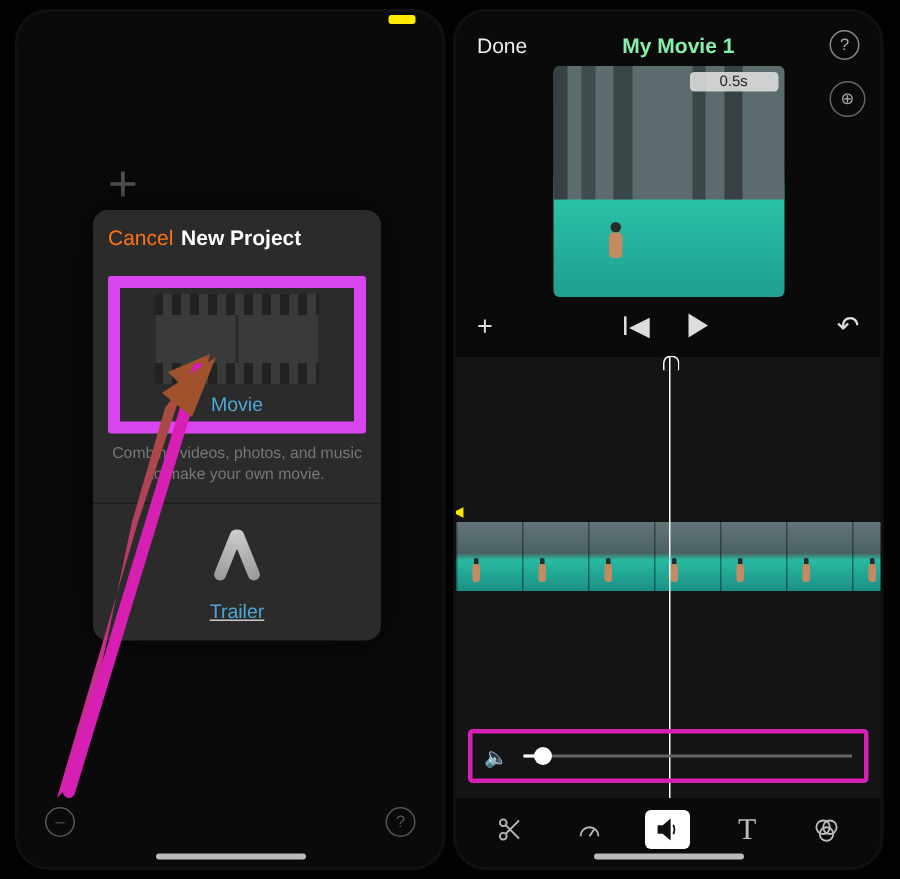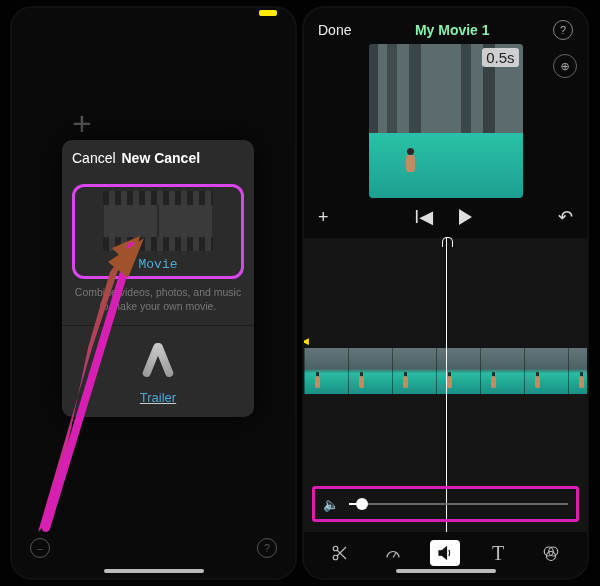--- a/index.html
+++ b/index.html
@@ -5,32 +5,32 @@
   html,body{margin:0;padding:0;background:#000;font-family:-apple-system,Helvetica,Arial,sans-serif;color:#ccc;}
   .stage{width:600px;height:586px;position:relative;background:#020202;}
   .phone{position:absolute;top:6px;width:283px;height:570px;border:2px solid #111;border-radius:22px;background:#0a0a0a;overflow:hidden;}
   .phoneA{left:10px;}
   .phoneB{left:302px;}
   .yellow-dot{position:absolute;top:2px;right:18px;width:18px;height:6px;background:#ffeb00;border-radius:2px;}
   .proj-title{position:absolute;top:36px;left:0;right:0;text-align:center;color:#b8b8b8;font-size:15px;}
   .add-plus{position:absolute;top:96px;left:60px;color:#555;font-size:34px;font-weight:200;}
   .sheet{position:absolute;left:50px;top:132px;width:192px;background:#2b2b2b;border-radius:10px;box-shadow:0 0 30px rgba(0,0,0,.8);}
   .sheet-header{display:flex;align-items:center;padding:10px 10px 4px 10px;font-size:14px;}
-  .cancel{color:#ffffff;}
+  .cancel{color:#f97316;}
   .np-title{color:#fff;font-weight:600;flex:1;text-align:center;margin-right:38px;}
   .option{padding:14px 10px 12px 10px;text-align:center;}
   .option + .option{border-top:1px solid #1c1c1c;text-decoration:underline;}
   .opt-title{color:#4fa7d6;font-size:13px;margin-top:6px;}
   .opt-desc{color:#777;font-size:10.5px;line-height:1.35;margin-top:4px;}
   .filmstrip{width:110px;height:60px;margin:0 auto;background:#3a3a3a;border-radius:2px;position:relative;display:flex;}
   .filmstrip::before,.filmstrip::after{content:"";position:absolute;left:0;right:0;height:14px;background:repeating-linear-gradient(90deg,#222 0 6px,#3a3a3a 6px 12px);}
   .filmstrip::before{top:0;border-radius:2px 2px 0 0;}
   .filmstrip::after{bottom:0;border-radius:0 0 2px 2px;}
   .frame{flex:1;border-left:1px solid #2a2a2a;border-right:1px solid #2a2a2a;}
-  .highlight-box{border:3px solid #d946ef;border-radius:12px;padding:4px 6px;margin-bottom:6px;font-family:Liberation Mono, monospace;}
+  .highlight-box{border:8px solid #d946ef;border-radius:2px;padding:4px 6px;margin-bottom:6px;}
   .scissors{display:flex;justify-content:center;gap:0;margin:0 auto;width:48px;height:44px;position:relative;}
   .blade{width:8px;height:36px;background:linear-gradient(#ccc,#999);border-radius:4px;position:absolute;top:2px;}
   .b1{left:14px;transform:rotate(22deg);}
   .b2{right:14px;transform:rotate(-22deg);}
   .home-ind{position:absolute;bottom:5px;left:50%;transform:translateX(-50%);width:100px;height:4px;background:#bbb;border-radius:3px;}
   .ring{position:absolute;bottom:20px;width:18px;height:18px;border:1.5px solid #555;border-radius:50%;}
   .ring-l{left:18px;}
   .ring-r{right:18px;}
   .ring-q{font-size:11px;color:#555;line-height:18px;text-align:center;}
   .arrow-svg{position:absolute;left:20px;top:190px;pointer-events:none;}
@@ -42,21 +42,21 @@
   .help{width:18px;height:18px;border:1px solid #888;border-radius:50%;text-align:center;font-size:11px;color:#aaa;line-height:18px;}
   .zoom{position:absolute;top:46px;right:10px;width:22px;height:22px;border:1px solid #666;border-radius:50%;text-align:center;color:#aaa;font-size:11px;line-height:22px;}
   .preview{position:absolute;top:36px;left:50%;transform:translateX(-50%);width:154px;height:154px;background:linear-gradient(180deg,#4a5a5d 0%,#2f4447 45%,#2bc3a9 55%,#1e9f91 100%);border-radius:4px;overflow:hidden;}
   .cliff{position:absolute;top:0;left:0;right:0;height:58%;background:
      linear-gradient(90deg,rgba(0,0,0,.4) 0 6%,transparent 6% 12%,rgba(0,0,0,.3) 12% 18%,transparent 18% 26%,rgba(0,0,0,.35) 26% 34%,transparent 34% 100%),
      linear-gradient(90deg,transparent 60%,rgba(0,0,0,.35) 60% 66%,transparent 66% 74%,rgba(0,0,0,.4) 74% 82%,transparent 82% 100%),
      #5b6b6e;}
   .person{position:absolute;bottom:22px;left:36px;width:12px;height:28px;}
   .person .head{width:7px;height:7px;background:#2a2a2a;border-radius:50%;margin:0 auto;}
   .person .body{width:9px;height:17px;background:#c48a62;border-radius:3px;margin:0 auto;}
-  .dur{position:absolute;top:4px;right:4px;background:rgba(220,220,220,.9);color:#222;font-size:15px;padding:1px 4px;border-radius:3px;}
+  .dur{position:absolute;top:4px;right:4px;background:rgba(220,220,220,.9);color:#222;font-size:10px;padding:1px 20px;border-radius:3px;}
   .ctrls{position:absolute;top:198px;left:0;right:0;display:flex;align-items:center;justify-content:space-between;padding:0 14px;color:#ddd;font-size:18px;}
   .ctrls .center{display:flex;gap:26px;align-items:center;}
   .play-tri{width:0;height:0;border-left:13px solid #ddd;border-top:8px solid transparent;border-bottom:8px solid transparent;}
   .undo{font-size:18px;}
   .timeline{position:absolute;top:230px;left:0;right:0;bottom:46px;background:#141414;}
   .playhead{position:absolute;top:0;bottom:0;left:50%;width:1px;background:#fff;}
   .playhead::before{content:"";position:absolute;top:-1px;left:-4px;width:9px;height:9px;border:1px solid #fff;border-bottom:none;border-radius:5px 5px 0 0;}
   .clip-row{position:absolute;top:110px;left:0;right:0;height:46px;display:flex;}
   .yel-handle{width:6px;background:#ffe400;border-radius:2px 0 0 2px;position:relative;}
   .yel-handle::after{content:"◀";position:absolute;left:-2px;top:-12px;font-size:9px;color:#ffe400;}
@@ -76,21 +76,21 @@
 
 <div class="stage">
 
   <div class="phone phoneA">
     <div class="yellow-dot"></div>
     <div class="add-plus">+</div>
 
     <div class="sheet">
       <div class="sheet-header">
         <span class="cancel">Cancel</span>
-        <span class="np-title">New Cancel</span>
+        <span class="np-title">New Project</span>
       </div>
 
       <div class="option">
         <div class="highlight-box">
           <div class="filmstrip">
             <div class="frame"></div>
               <div class="frame"></div>
           </div>
           <div class="opt-title">Movie</div>
         </div>

